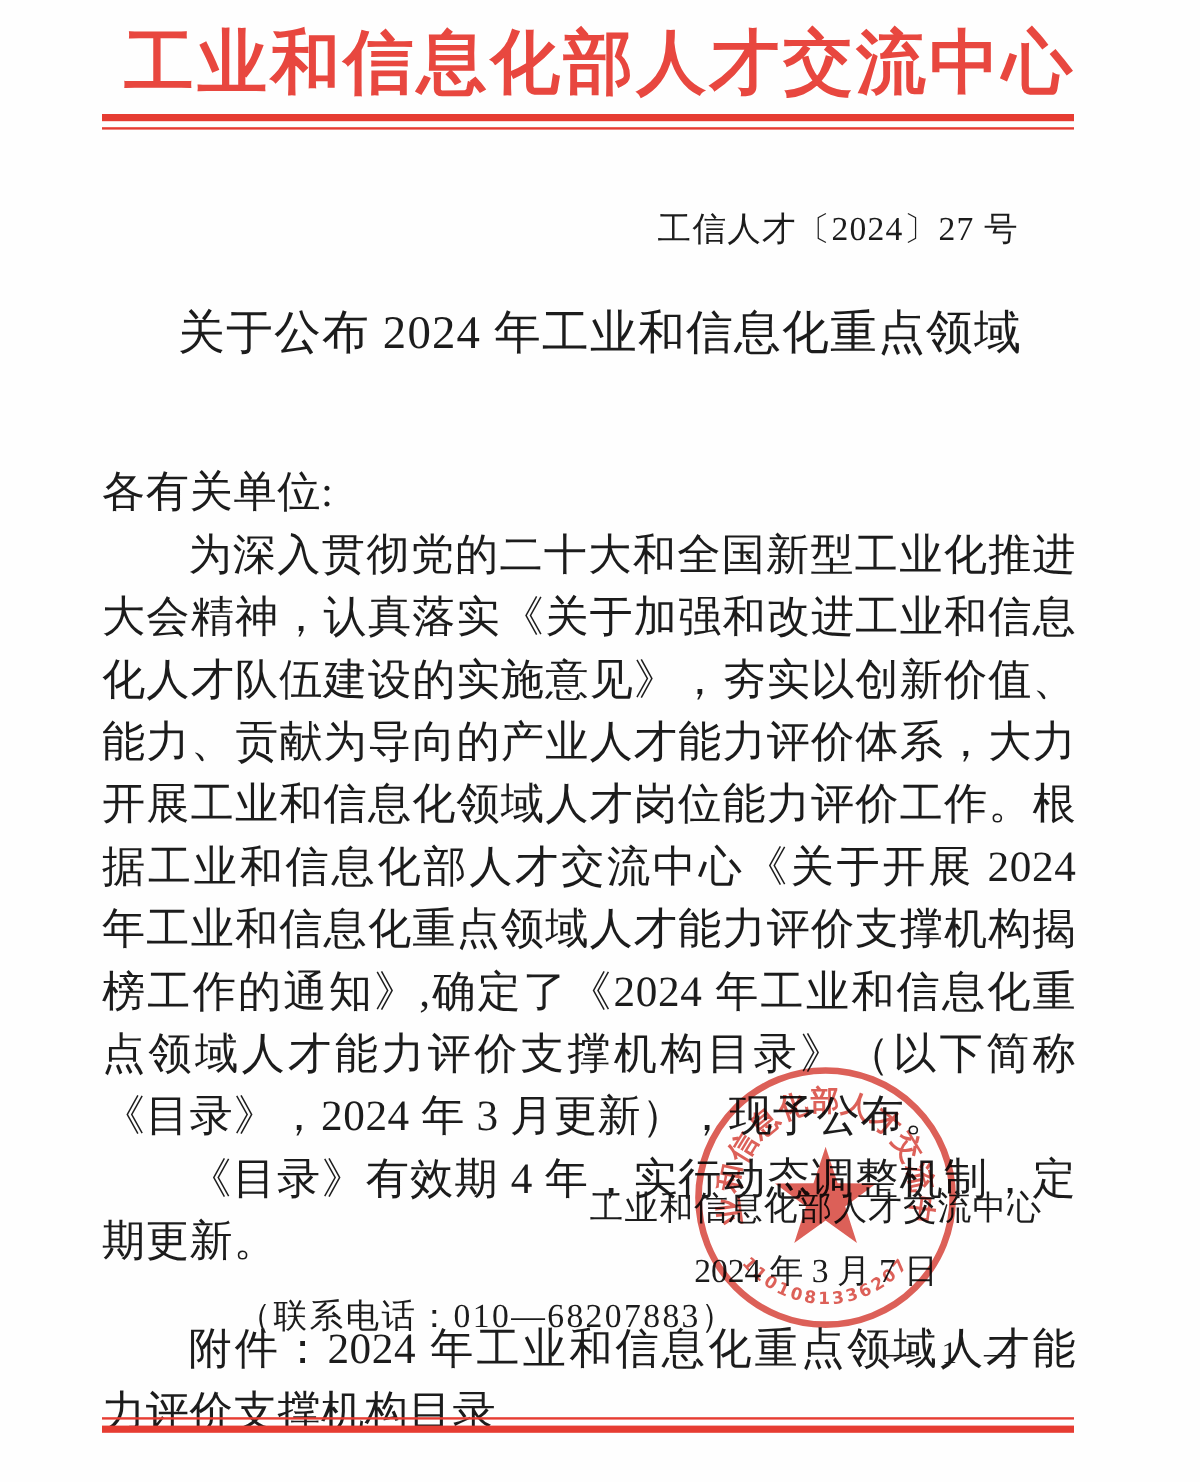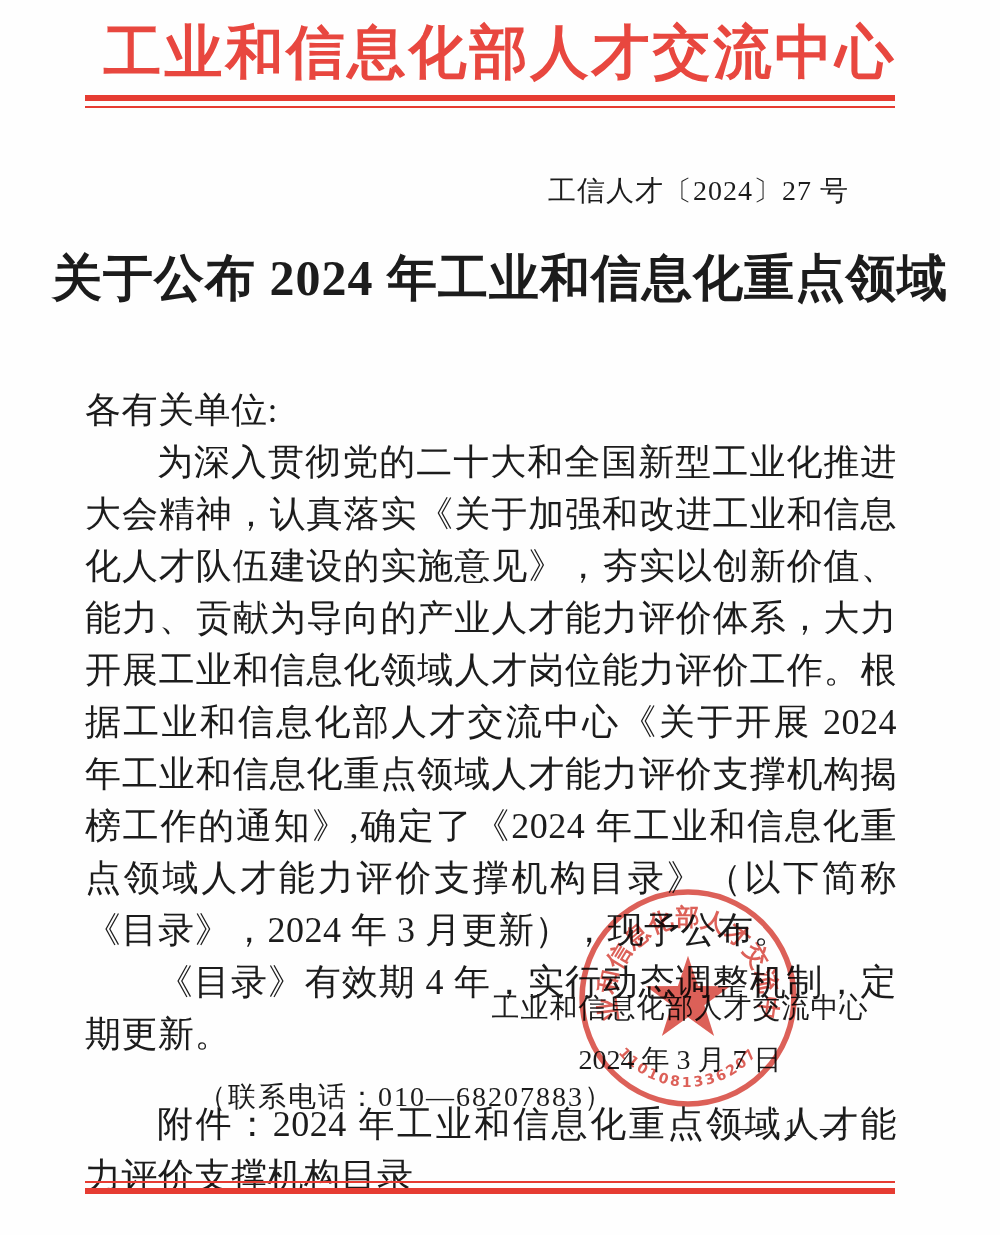--- a/index.html
+++ b/index.html
@@ -40,22 +40,22 @@
     text-align: right;
     font-size: 28px;
     letter-spacing: 1px;
   }
 
   
   .title {
     position: absolute;
     top: 252px; left: 0; right: 0;
     text-align: center;
-    font-size: 50px;
-    font-weight: bold;
+    font-size: 39px;
+    font-weight: normal;
     line-height: 52px;
     letter-spacing: 1px;
   }
 
   
   .body-text {
     position: absolute;
     top: 384px; left: 85px; width: 812px;
     font-size: 36px;
     line-height: 52px;

